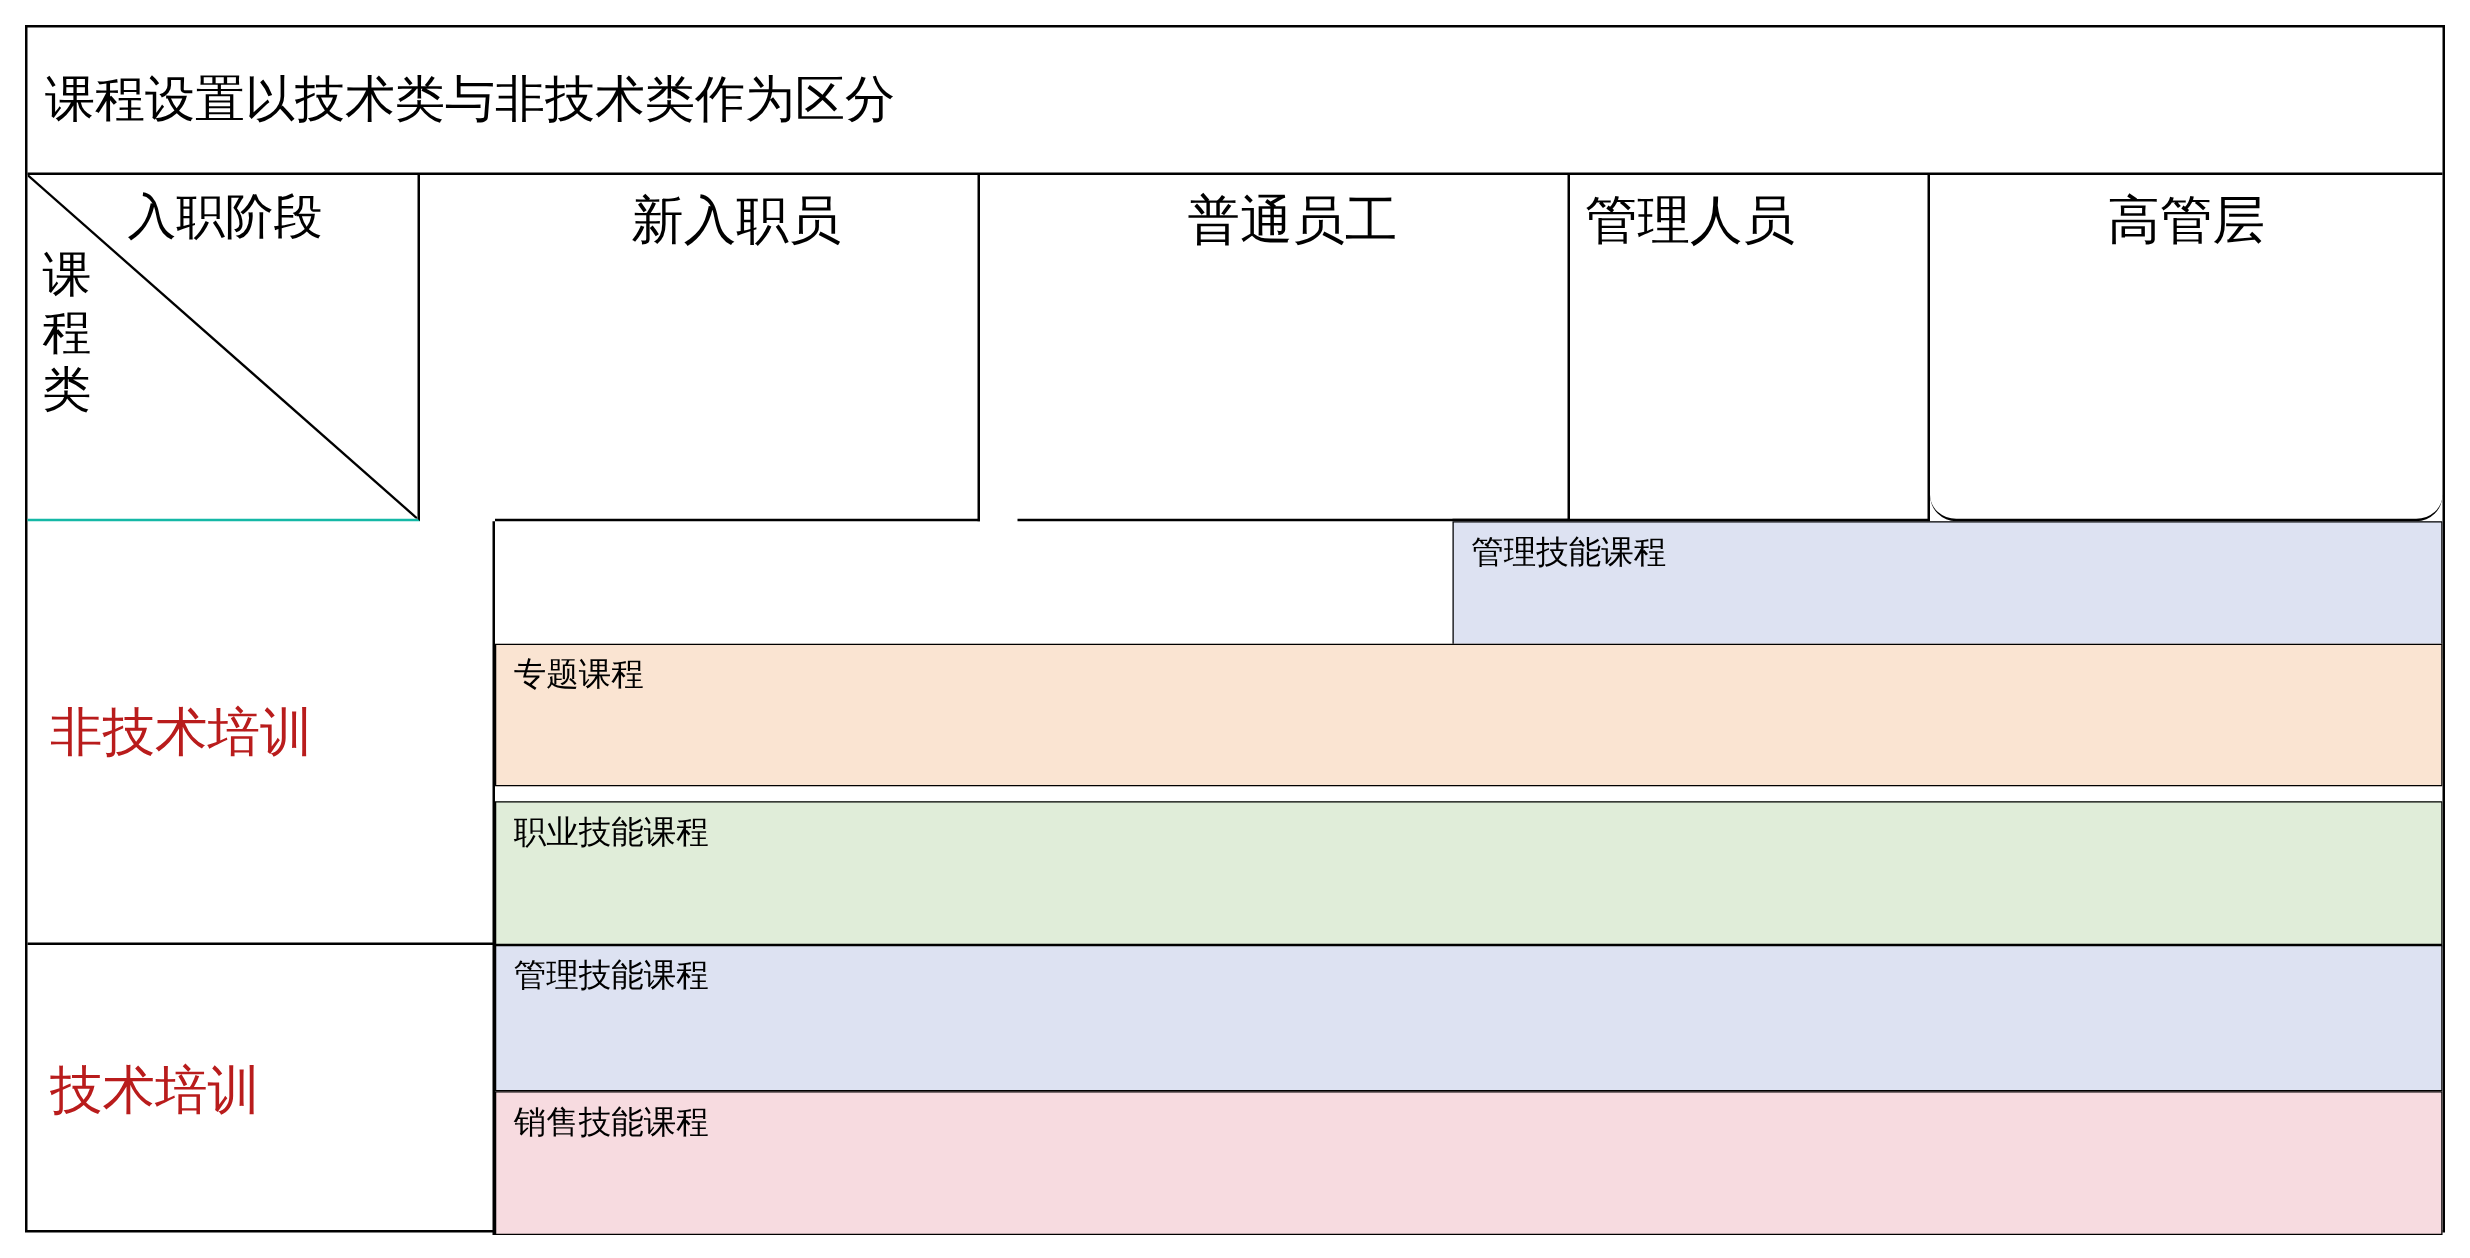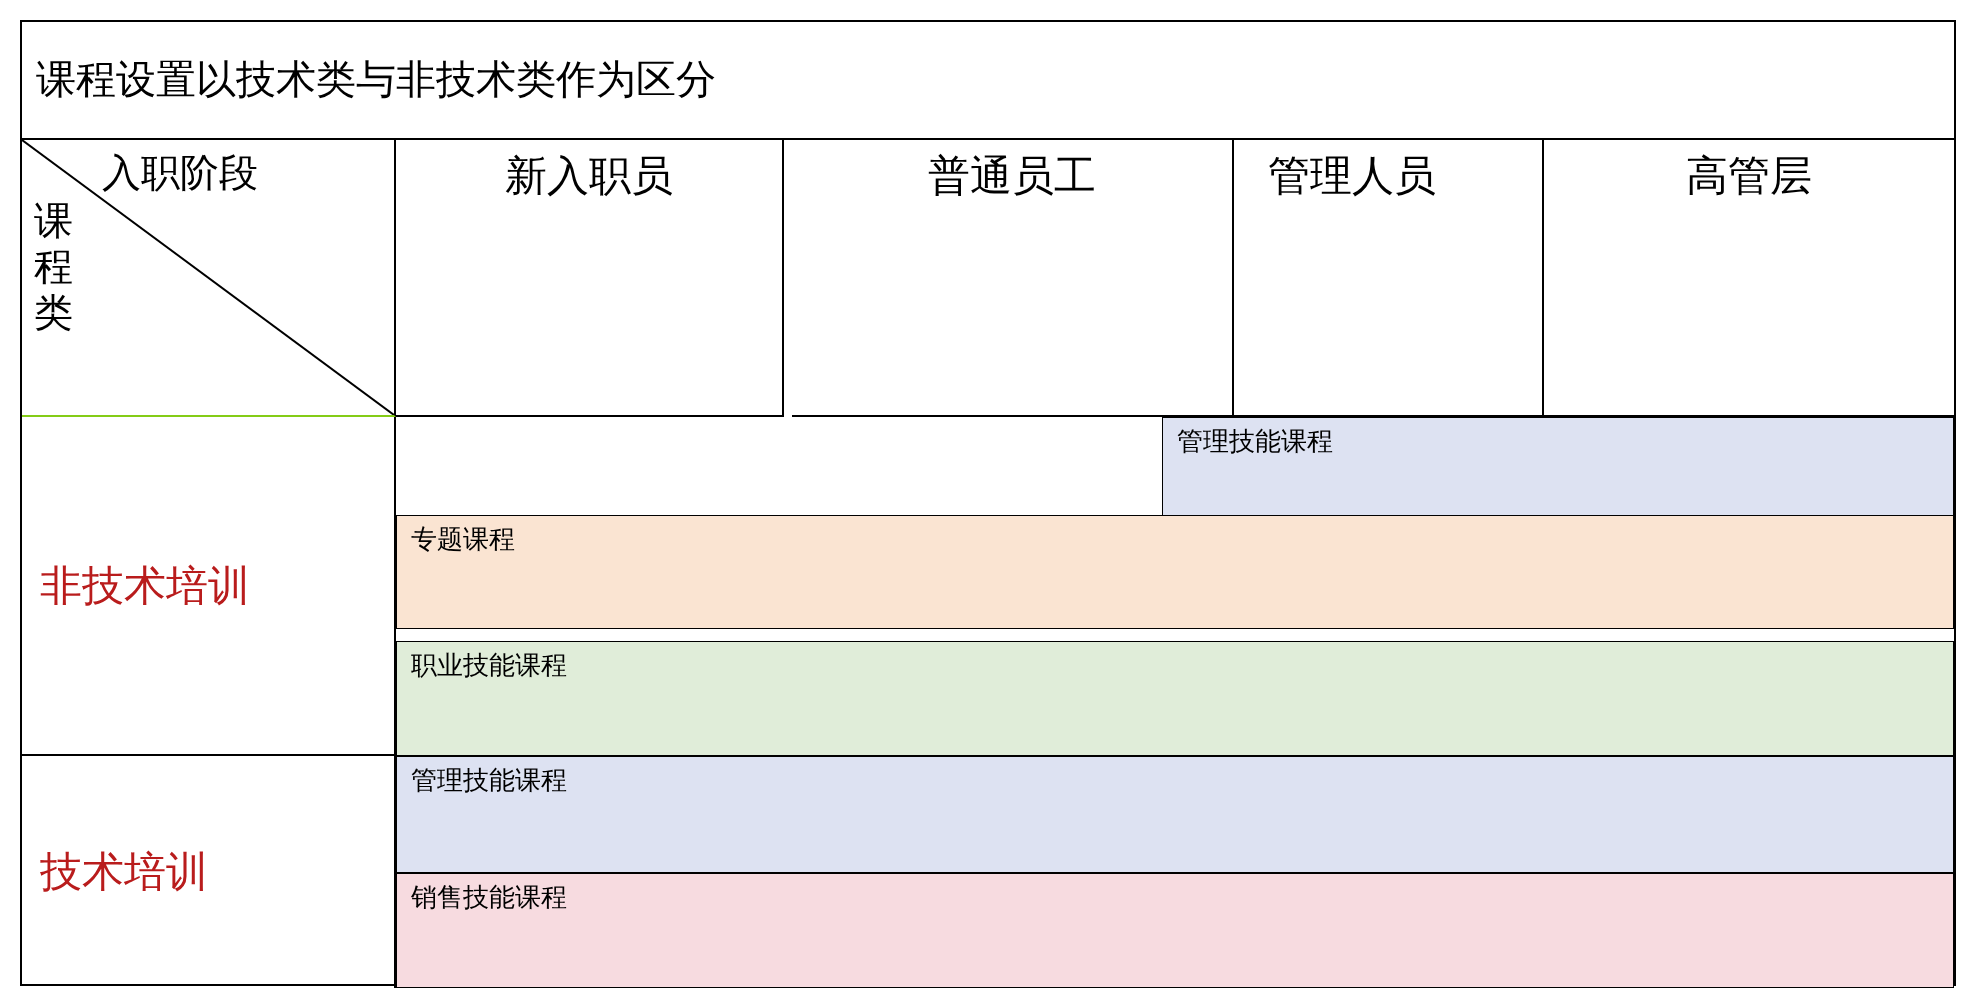--- a/index.html
+++ b/index.html
@@ -58,25 +58,25 @@
     position: absolute;
     left: 0;
     top: 118px;
     width: 100%;
     height: 277px;
   }
   .corner-cell {
     position: absolute;
     left: 0;
     top: 0;
-    width: 374px;
+    width: 314px;
     height: 277px;
     box-sizing: border-box;
     border-right: 2px solid #000000;
-    border-bottom: 2px solid #84cc16;
+    border-bottom: 2px solid #14b8a6;
     overflow: hidden;
   }
   .corner-diag {
     position: absolute;
     left: 0;
     top: 0;
     width: 100%;
     height: 100%;
     pointer-events: none;
   }
@@ -107,21 +107,21 @@
     border-right: 2px solid #000000;
     border-bottom: 2px solid #000000;
     display: flex;
     justify-content: center;
     align-items: flex-start;
     padding-top: 8px;
     font-size: 42px;
     color: #000000;
     white-space: nowrap;
   }
-  .hcol.last { border-right: none; }
+  .hcol.last { border-right: none; border-radius: 21px; }
 
   
   .body-area {
     position: absolute;
     left: 0;
     top: 395px;
     width: 100%;
     bottom: 0;
   }
 
@@ -184,21 +184,21 @@
     <div class="header-row">
       <div class="corner-cell">
         <svg class="corner-diag" viewBox="0 0 374 277" preserveAspectRatio="none">
           <line x1="0" y1="0" x2="374" y2="277" stroke="#000000" stroke-width="2"></line>
         </svg>
         <div class="corner-stage">入职阶段</div>
         <div class="corner-type">课程类</div>
       </div>
 
       <div class="hcol" style="left:374px; width:388px;">新入职员</div>
-      <div class="hcol" style="left:770px; width:442px;">普通员工</div>
+      <div class="hcol" style="left:792px; width:442px;">普通员工</div>
       <div class="hcol" style="left:1140px; width:382px;">管理人员</div>
       <div class="hcol last" style="left:1522px; width:410px;">高管层</div>
     </div>
 
     <div class="body-area">
 
       <div class="rowlabel nontech">非技术培训</div>
       <div class="rowlabel tech">技术培训</div>
 
       <div class="bar right-edge" style="left:1140px; top:0; width:792px; height:110px; background:#dde2f2;">

